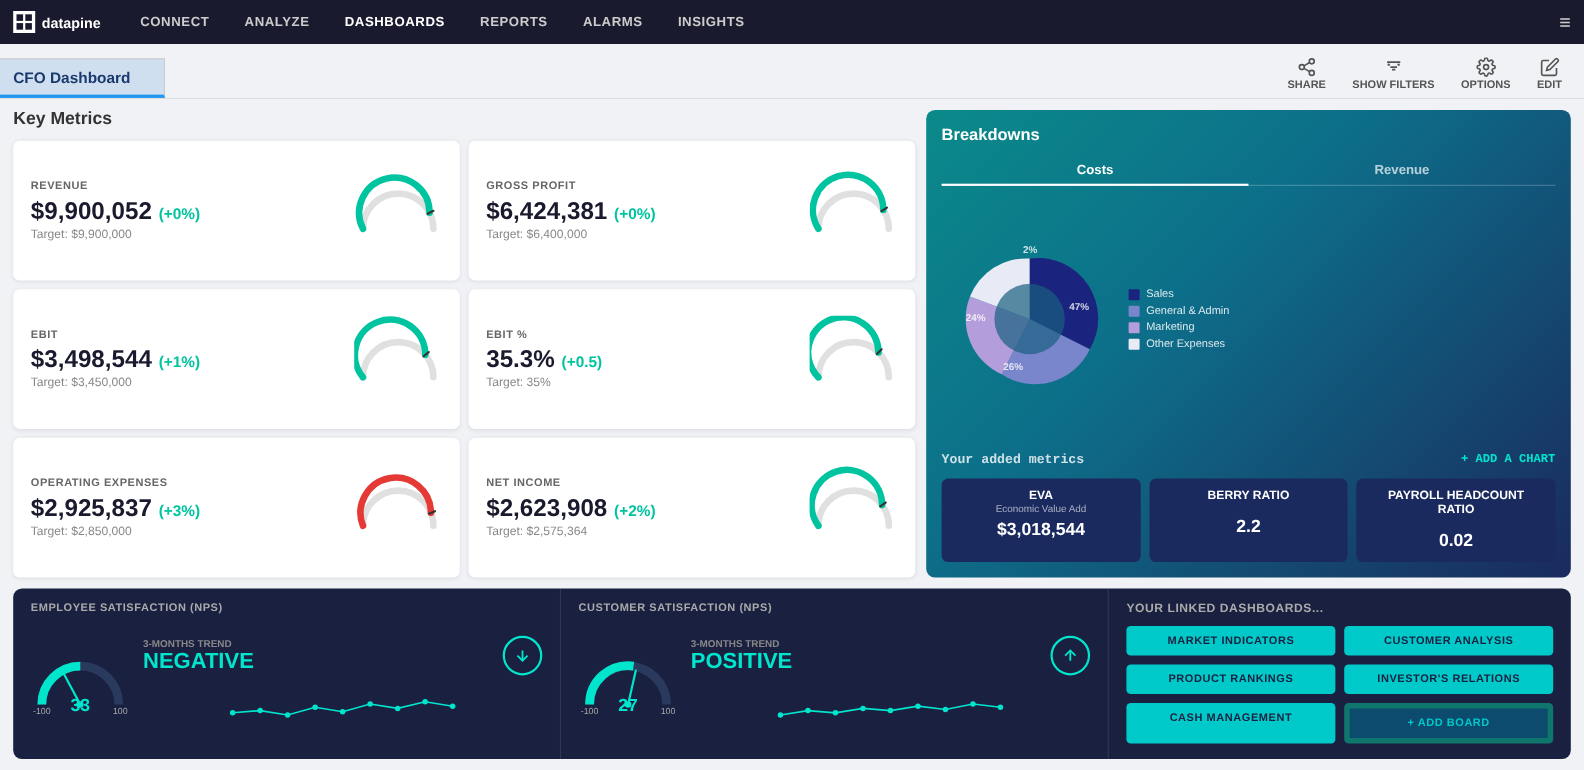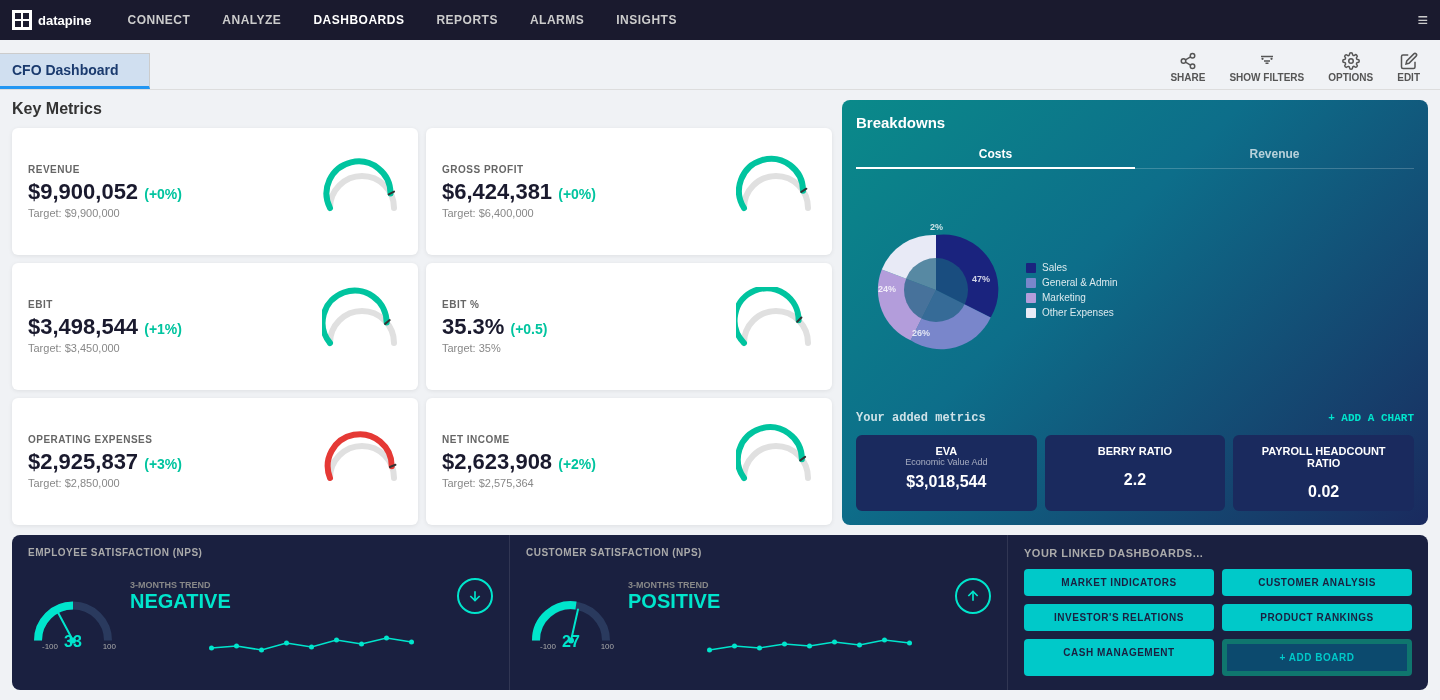--- a/index.html
+++ b/index.html
@@ -175,21 +175,21 @@
       display: flex; flex-direction: column; gap: 0;
     }
     .nps-title { font-size: 10px; font-weight: 700; color: #aaa; text-transform: uppercase; letter-spacing: 0.5px; }
     .nps-content { display: flex; align-items: center; gap: 12px; flex: 1; }
     .nps-gauge-wrap { width: 90px; height: 70px; position: relative; }
     .nps-gauge-wrap svg { width: 90px; height: 70px; }
     .nps-gauge-label {
       position: absolute; bottom: 2px; left: 50%; transform: translateX(-50%);
       font-size: 16px; font-weight: 700; color: #00e5cc;
     }
-    .nps-min { position: absolute; bottom: 2px; left: 14px; font-size: 8px; color: #aaa; }
+    .nps-min { position: absolute; bottom: 2px; left: 2px; font-size: 8px; color: #aaa; }
     .nps-max { position: absolute; bottom: 2px; right: 2px; font-size: 8px; color: #aaa; }
     .nps-right { display: flex; flex-direction: column; gap: 4px; flex: 1; }
     .nps-trend-label { font-size: 9px; color: #888; text-transform: uppercase; font-weight: 600; }
     .nps-trend-val {
       font-size: 20px; font-weight: 700; text-transform: uppercase;
     }
     .trend-neg { color: #00e5cc; }
     .trend-pos { color: #00e5cc; }
     .nps-trend-icon {
       width: 36px; height: 36px; border-radius: 50%; border: 2px solid #00e5cc;
@@ -519,21 +519,21 @@
           </svg>
         </div>
       </div>
     </div>
 
     <div class="linked-panel">
       <div class="linked-title">YOUR LINKED DASHBOARDS...</div>
       <div class="linked-grid" id="linked-grid">
           <div class="linked-btn">MARKET INDICATORS</div>
           <div class="linked-btn">CUSTOMER ANALYSIS</div>
+          <div class="linked-btn">PRODUCT RANKINGS</div>
           <div class="linked-btn">INVESTOR'S RELATIONS</div>
-          <div class="linked-btn">PRODUCT RANKINGS</div>
           <div class="linked-btn">CASH MANAGEMENT</div>
           <div class="linked-btn add">+ ADD BOARD</div>
         </div>
     </div>
 
   </div>
 </div>
 
 </body></html>

